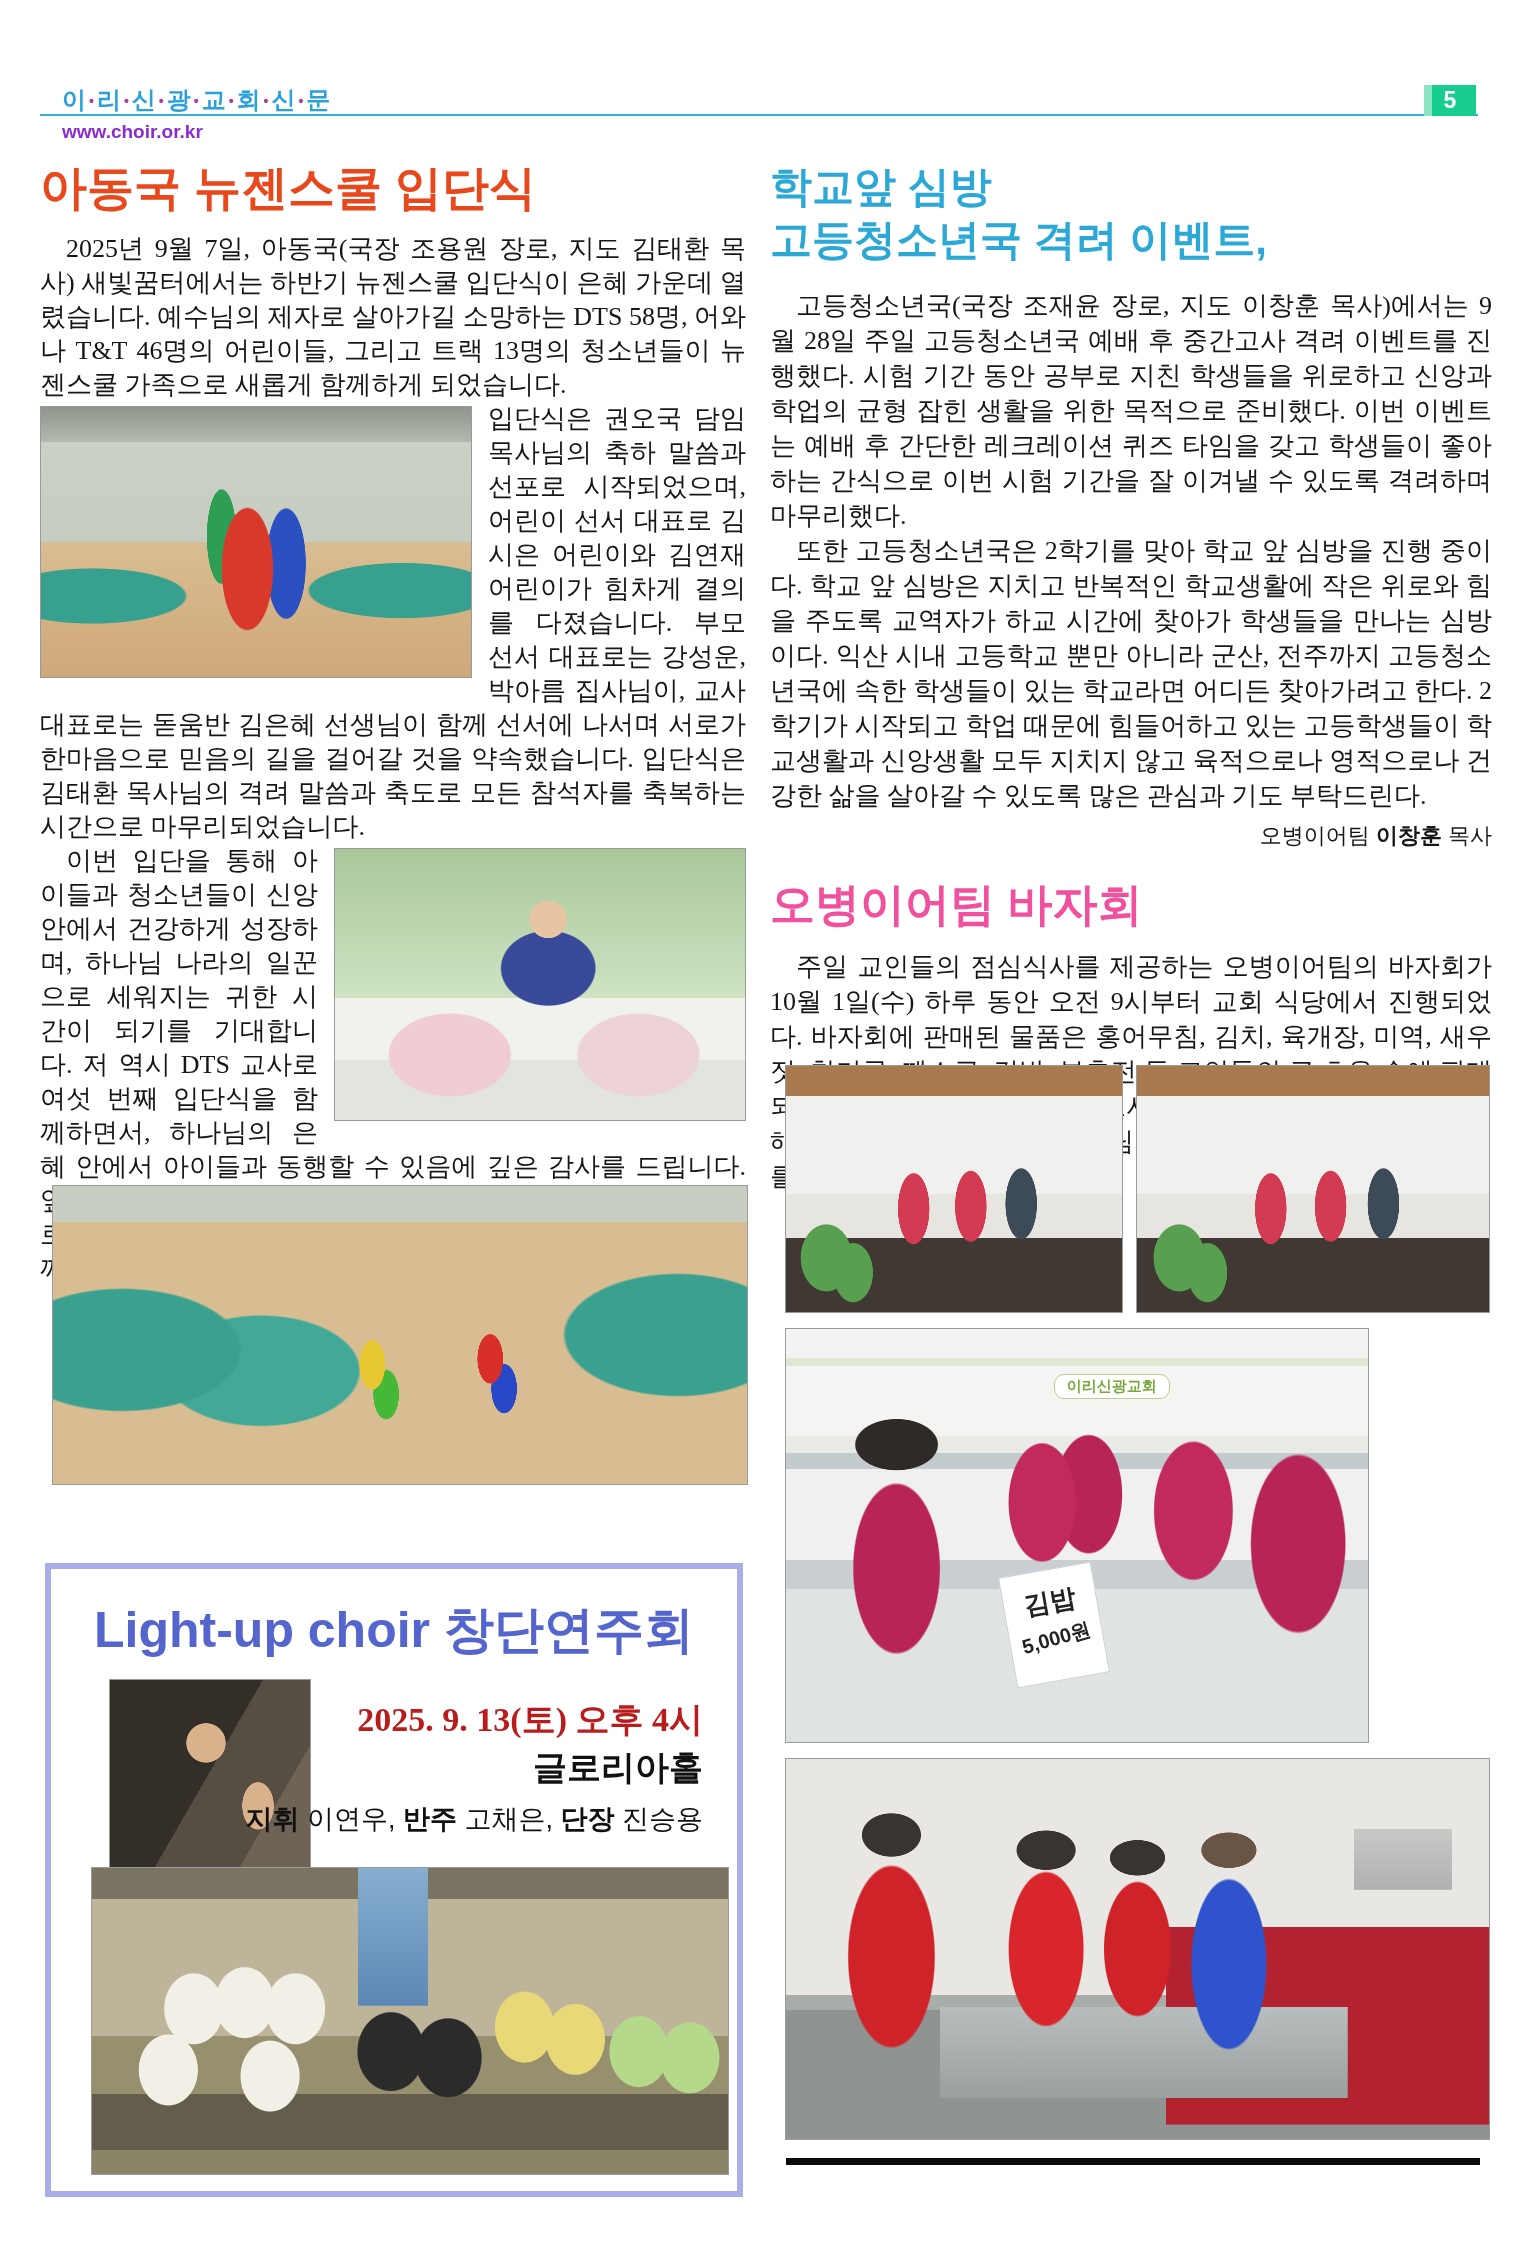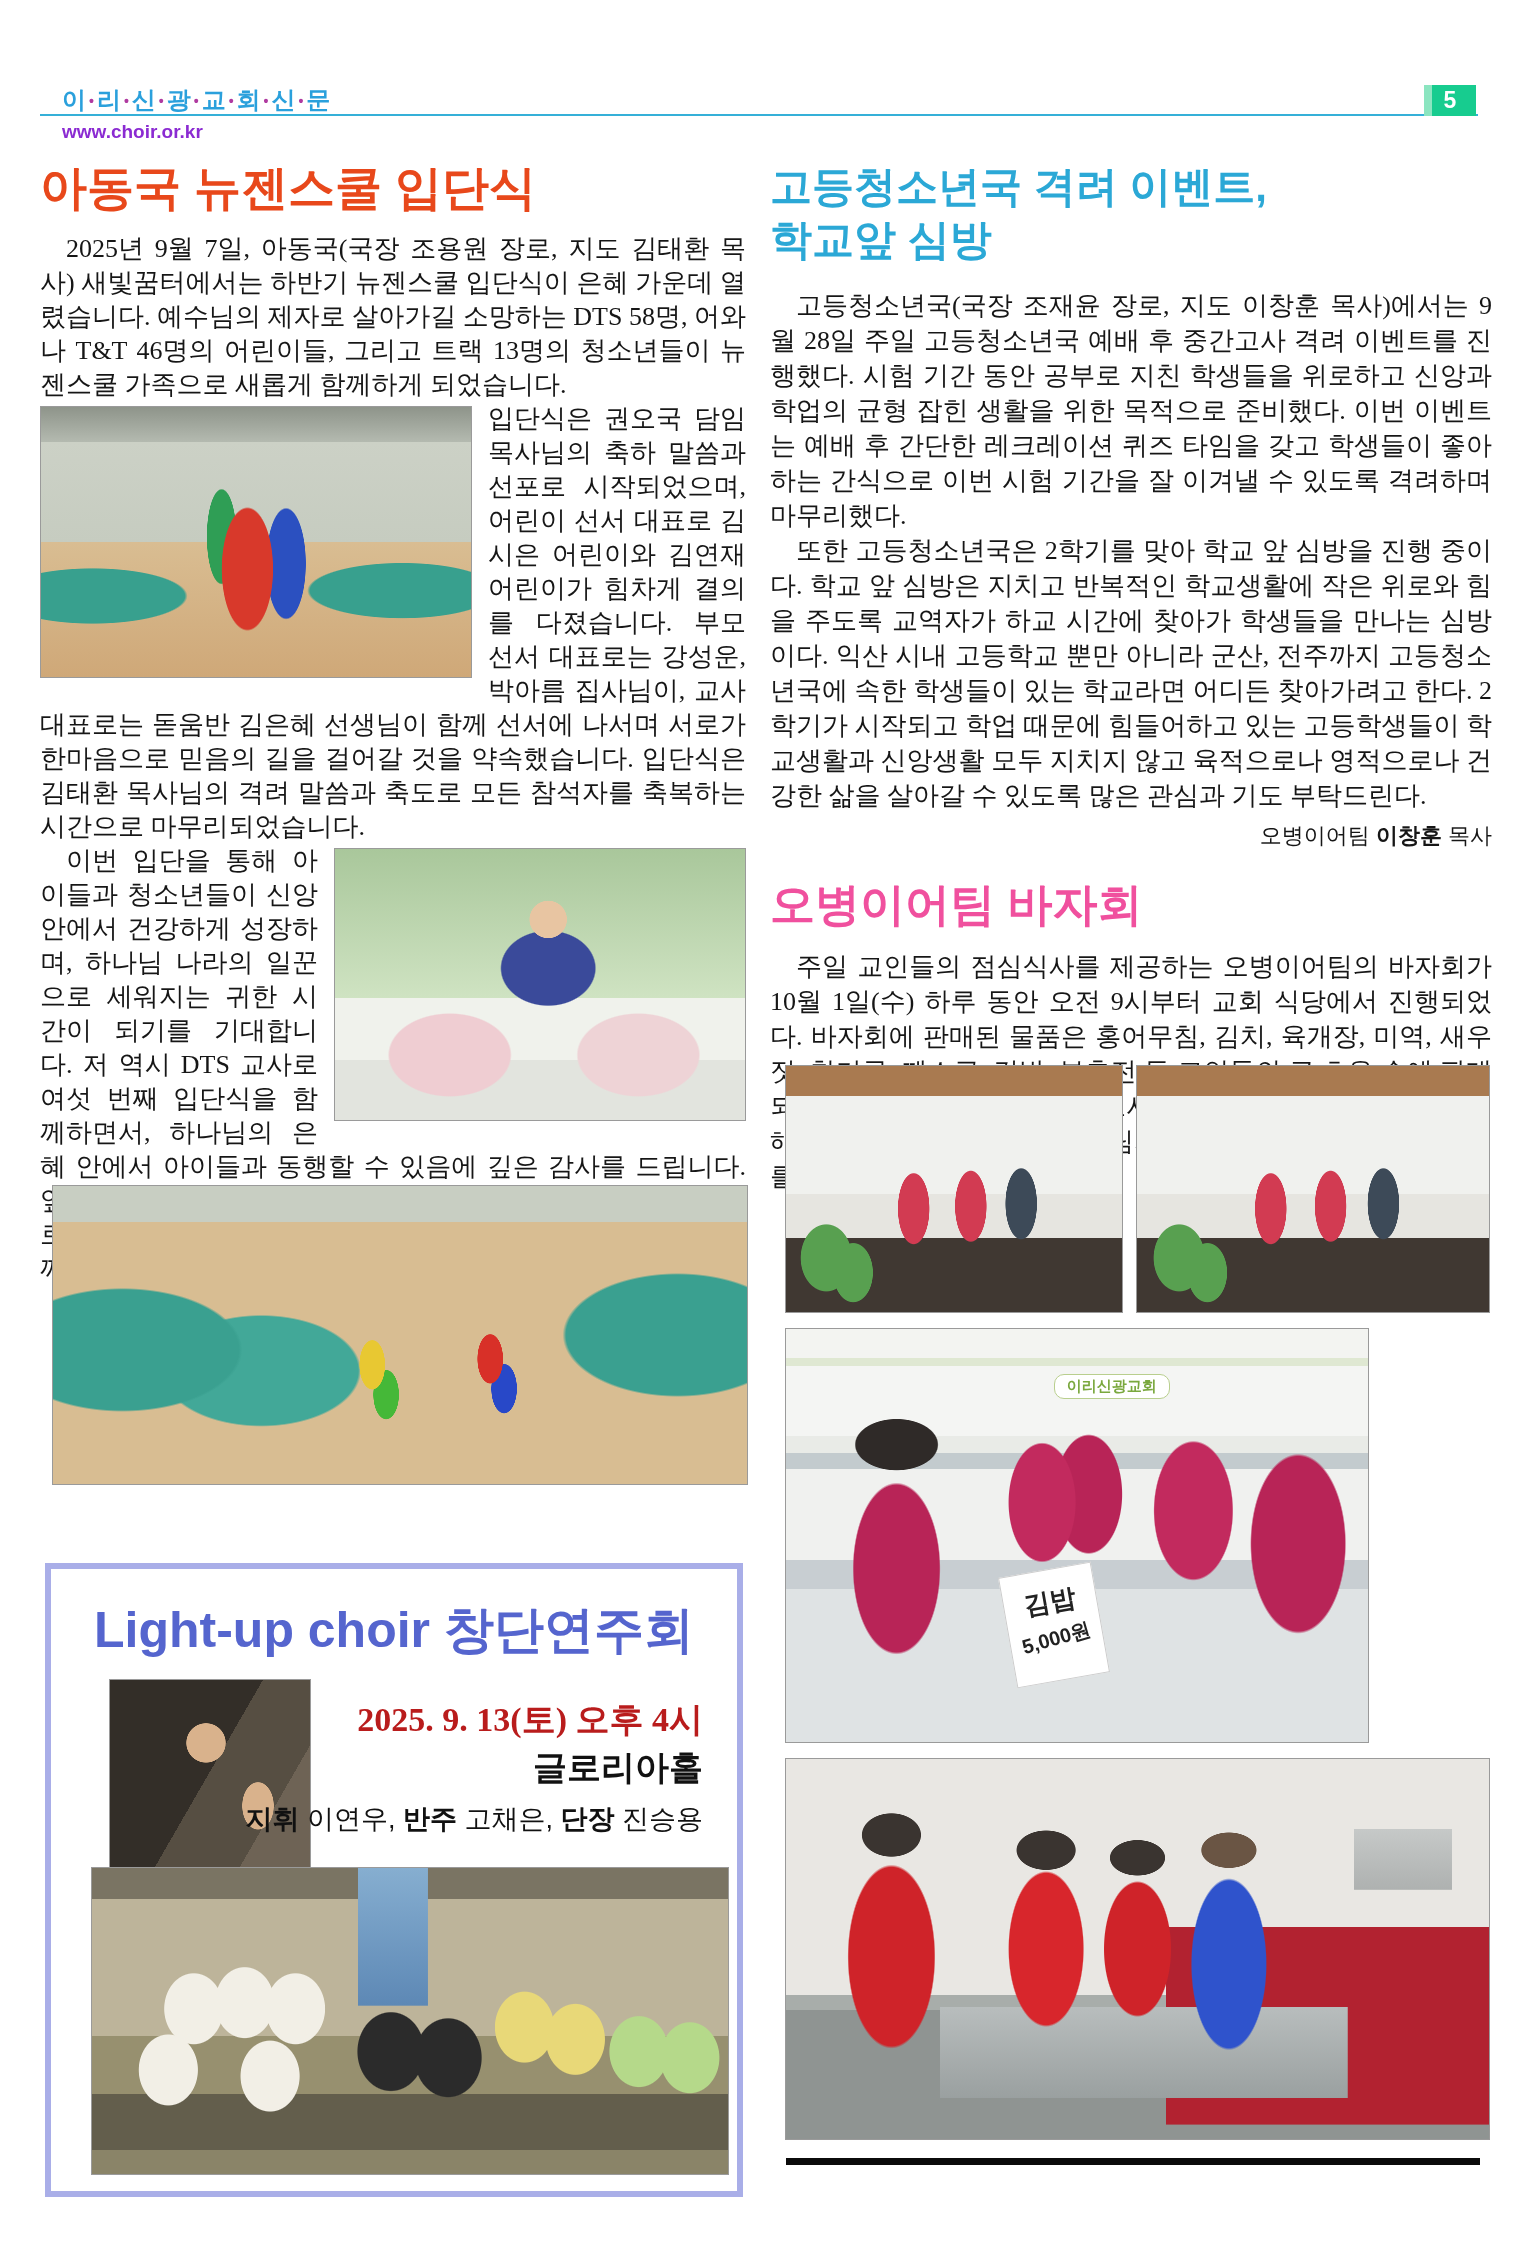--- a/index.html
+++ b/index.html
@@ -187,22 +187,22 @@
     <div class="poster-date">2025. 9. 13(토) 오후 4시</div>
     <div class="poster-venue">글로리아홀</div>
     <div class="poster-credits">
       <b>지휘</b><span> 이연우, </span><b>반주</b><span> 고채은, </span><b>단장</b><span> 진승용</span>
     </div>
     <div class="ph ph-choir"></div>
   </div>
 
   <div class="col-right">
     <div class="headline-block">
+      <div class="headline h-cyan">학교앞 심방</div>
       <div class="headline h-cyan">고등청소년국 격려 이벤트,</div>
-      <div class="headline h-cyan">학교앞 심방</div>
     </div>
     <div class="body-text">
       <p class="ind">고등청소년국(국장 조재윤 장로, 지도 이창훈 목사)에서는 9월 28일 주일 고등청소년국 예배 후 중간고사 격려 이벤트를 진행했다. 시험 기간 동안 공부로 지친 학생들을 위로하고 신앙과 학업의 균형 잡힌 생활을 위한 목적으로 준비했다. 이번 이벤트는 예배 후 간단한 레크레이션 퀴즈 타임을 갖고 학생들이 좋아하는 간식으로 이번 시험 기간을 잘 이겨낼 수 있도록 격려하며 마무리했다.</p>
       <p class="ind">또한 고등청소년국은 2학기를 맞아 학교 앞 심방을 진행 중이다. 학교 앞 심방은 지치고 반복적인 학교생활에 작은 위로와 힘을 주도록 교역자가 하교 시간에 찾아가 학생들을 만나는 심방이다. 익산 시내 고등학교 뿐만 아니라 군산, 전주까지 고등청소년국에 속한 학생들이 있는 학교라면 어디든 찾아가려고 한다. 2학기가 시작되고 학업 때문에 힘들어하고 있는 고등학생들이 학교생활과 신앙생활 모두 지치지 않고 육적으로나 영적으로나 건강한 삶을 살아갈 수 있도록 많은 관심과 기도 부탁드린다.</p>
       <div class="byline">
         <span>오병이어팀 </span><b>이창훈</b><span> 목사</span>
       </div>
     </div>
 
     <div class="headline h-pink">오병이어팀 바자회</div>

